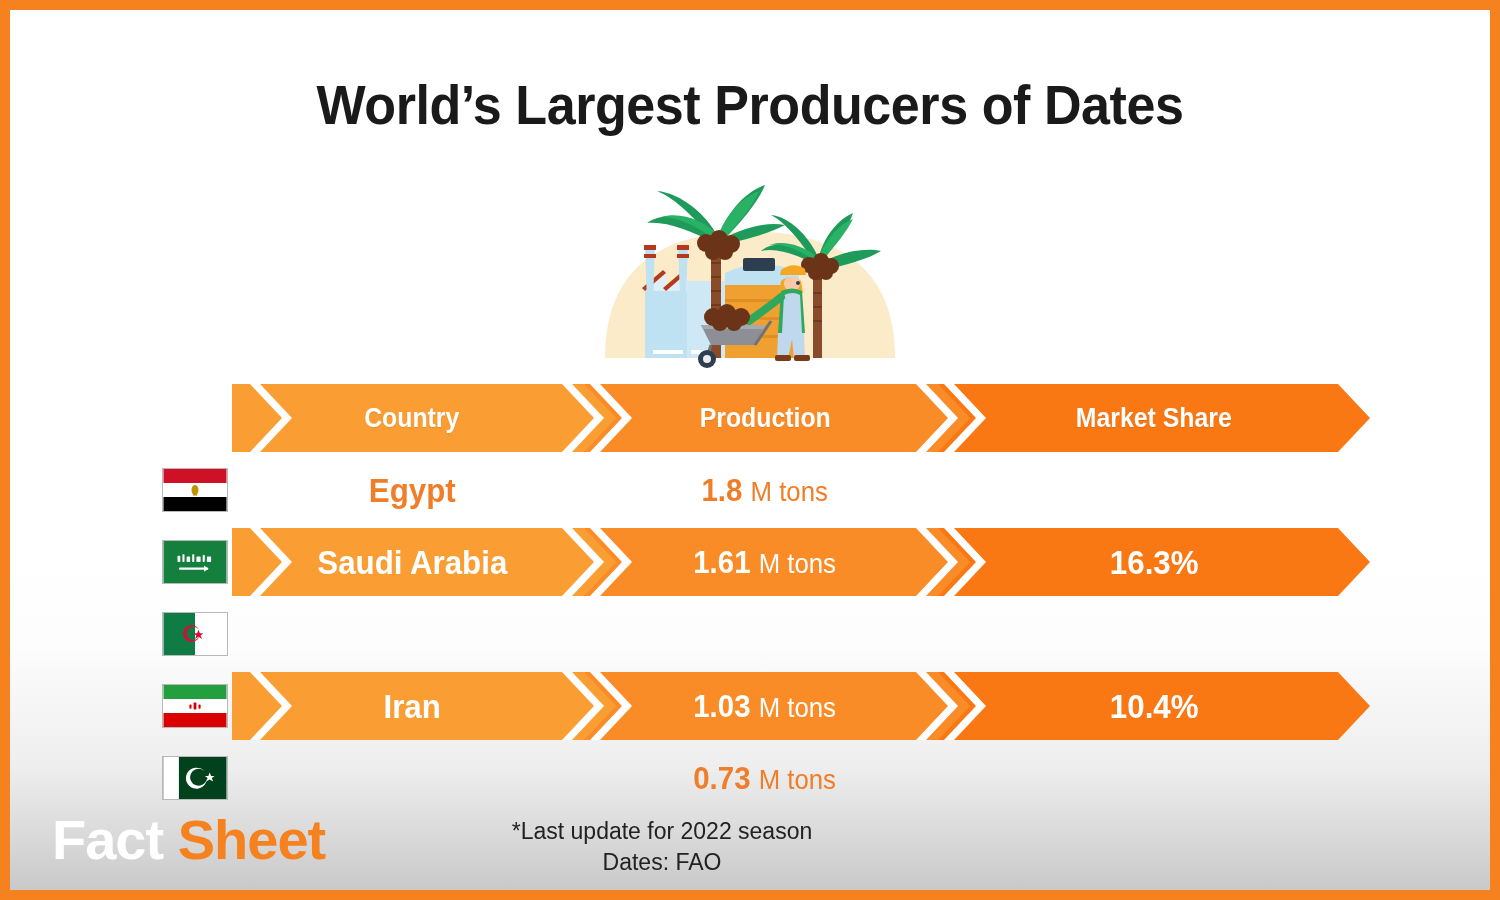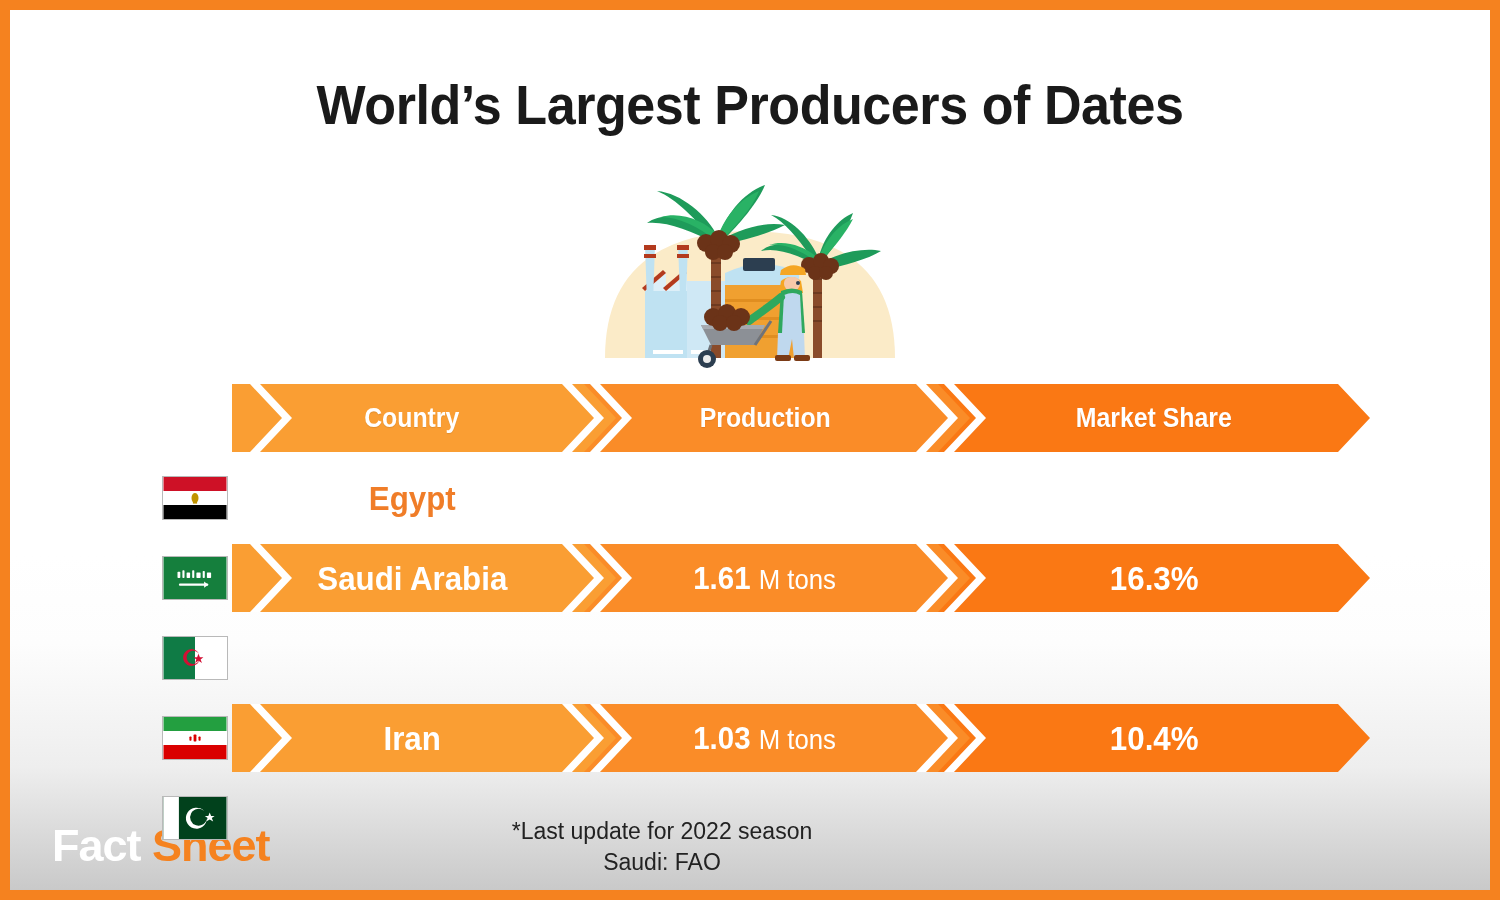--- a/index.html
+++ b/index.html
@@ -40,21 +40,21 @@
 
   
   #table {
     position:absolute;
     top:374px; left:0; width:1480px;
   }
 
   .row {
     position:relative;
     height:68px;
-    margin-bottom:12px;
+    margin-bottom:4px;
   }
 
   
   .flag {
     position:absolute;
     left:152px;
     top:50%;
     transform:translateY(-50%);
     width:66px; height:44px;
     border:1px solid #b9b9b9;
@@ -114,21 +114,21 @@
     top:806px; left:0; width:1304px;
     text-align:center;
     color:#222;
     font-size:23px;
     line-height:31px;
   }
 
   #logo {
     position:absolute;
     left:42px; bottom:18px;
-    font-size:45px;
+    font-size:56px;
     font-weight:bold;
     letter-spacing:-1px;
   }
   #logo .a { color:#ffffff; }
   #logo .b { color:#F5821F; }
 </style>
 </head>
 <body>
 
 <div id="frame">
@@ -268,20 +268,26 @@
           <rect y="40" width="90" height="20" fill="#000000"></rect>
           <g fill="#C09300">
               <ellipse cx="45" cy="30" rx="5" ry="7"></ellipse>
           <rect x="42" y="33" width="6" height="5"></rect>
             </g>
         </svg>
       </div>
       <div class="ribbon">
         <div class="seg s1">
           <span class="txt cell-country">Egypt</span>
+        </div>
+        <div class="seg s2">
+          <span class="txt cell-prod">
+            <span>1.8</span>
+            <span class="unit">M tons</span>
+          </span>
         </div>
       </div>
     </div>
 
     <div class="row filled">
       <div class="flag">
         <svg viewBox="0 0 90 60">
           <rect width="90" height="60" fill="#157F3D"></rect>
           <g fill="#FFFFFF">
             <rect x="20" y="21" width="4" height="9" rx="1"></rect>
@@ -377,28 +383,34 @@
     <div class="row plain">
       <div class="flag">
         <svg viewBox="0 0 90 60">
           <rect width="90" height="60" fill="#01411C"></rect>
           <rect width="22" height="60" fill="#FFFFFF"></rect>
           <path d="M62 30 a15 15 0 1 1 -4 -10 a12 12 0 1 0 4 10 Z" fill="#FFFFFF"></path>
           <polygon points="66,22 68,27 73,27 69,30 71,35 66,32 61,35 63,30 59,27 64,27" fill="#FFFFFF"></polygon>
         </svg>
       </div>
       <div class="ribbon">
+        <div class="seg s2">
+          <span class="txt cell-prod">
+            <span>0.73</span>
+            <span class="unit">M tons</span>
+          </span>
+        </div>
       </div>
     </div>
 
   </div>
 
   <div id="footnote">
     <div>*Last update for 2022 season</div>
-    <div>Saudi: FAO</div>
+    <div>Dates: FAO</div>
   </div>
 
   <div id="logo">
     <span class="a">Fact</span>
     <span class="b">Sheet</span>
   </div>
 
 </div>
 
 </body></html>

